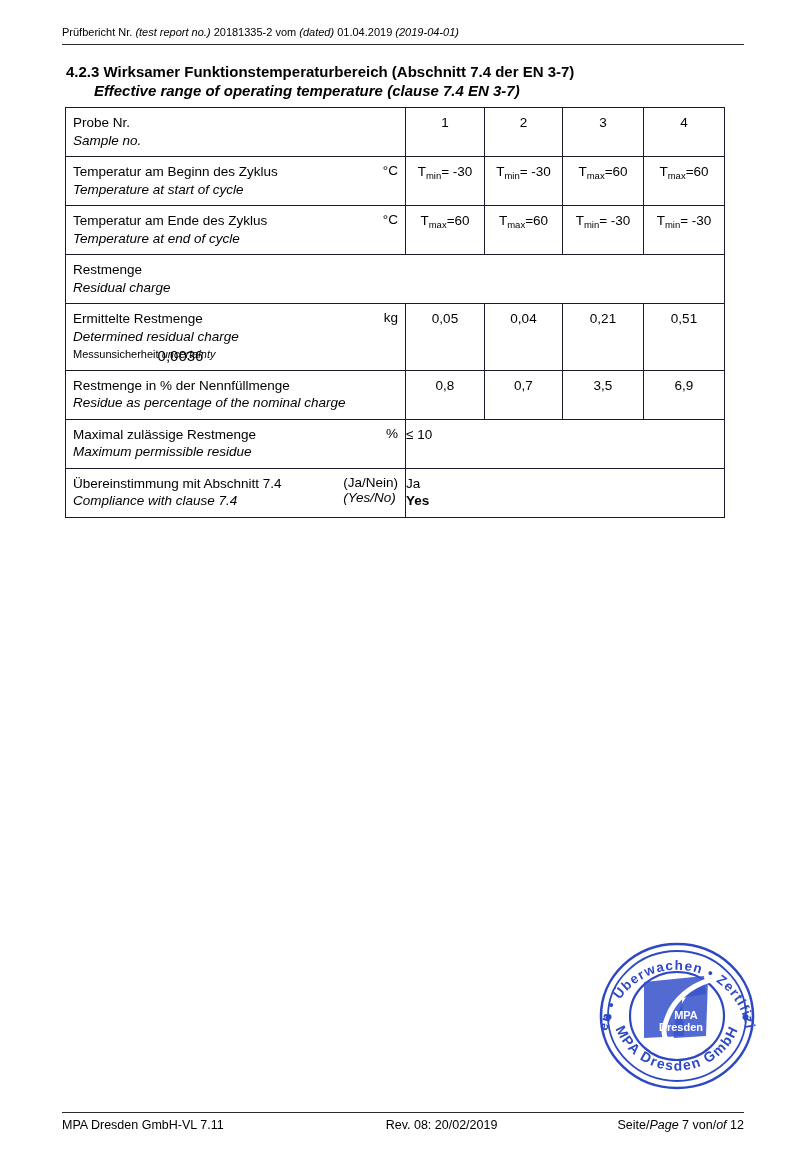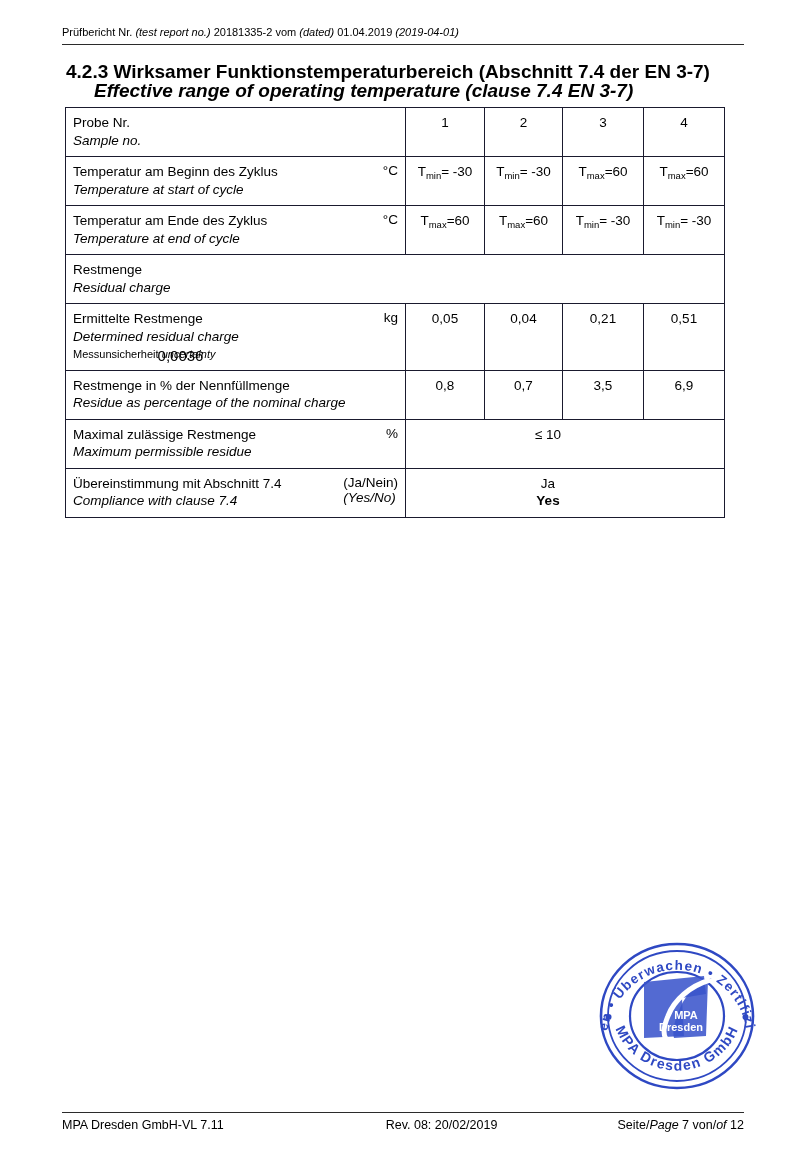--- a/index.html
+++ b/index.html
@@ -35,21 +35,21 @@
   }
   .it { font-style: italic; }
 
   
   #section-heading {
     position: absolute;
     left: 66px;
     top: 62px;
     width: 660px;
     font-weight: bold;
-    font-size: 19px;
+    font-size: 15px;
     line-height: 19px;
   }
   #section-heading .sub {
     font-style: italic;
     padding-left: 28px;
   }
 
   
   #results-table {
     position: absolute;
@@ -89,21 +89,21 @@
   .small-note .small-val {
     position: absolute;
     right: 12px;
     top: 2px;
     font-size: 15px;
   }
   .grp-head {
     text-align: center;
   }
   .val-cell { text-align: center; }
-  .wide-ctr { text-align: center; }
+  .wide-ctr { text-align: left; }
   .wide-ctr .cell-pad { padding-left: 0; padding-right: 34px; }
 
   
   col.c0 { width: 340px; }
   col.c1 { width: 79px; }
   col.c2 { width: 78px; }
   col.c3 { width: 81px; }
   col.c4 { width: 81px; }
 
   .rowh-2 { height: 46px; }

